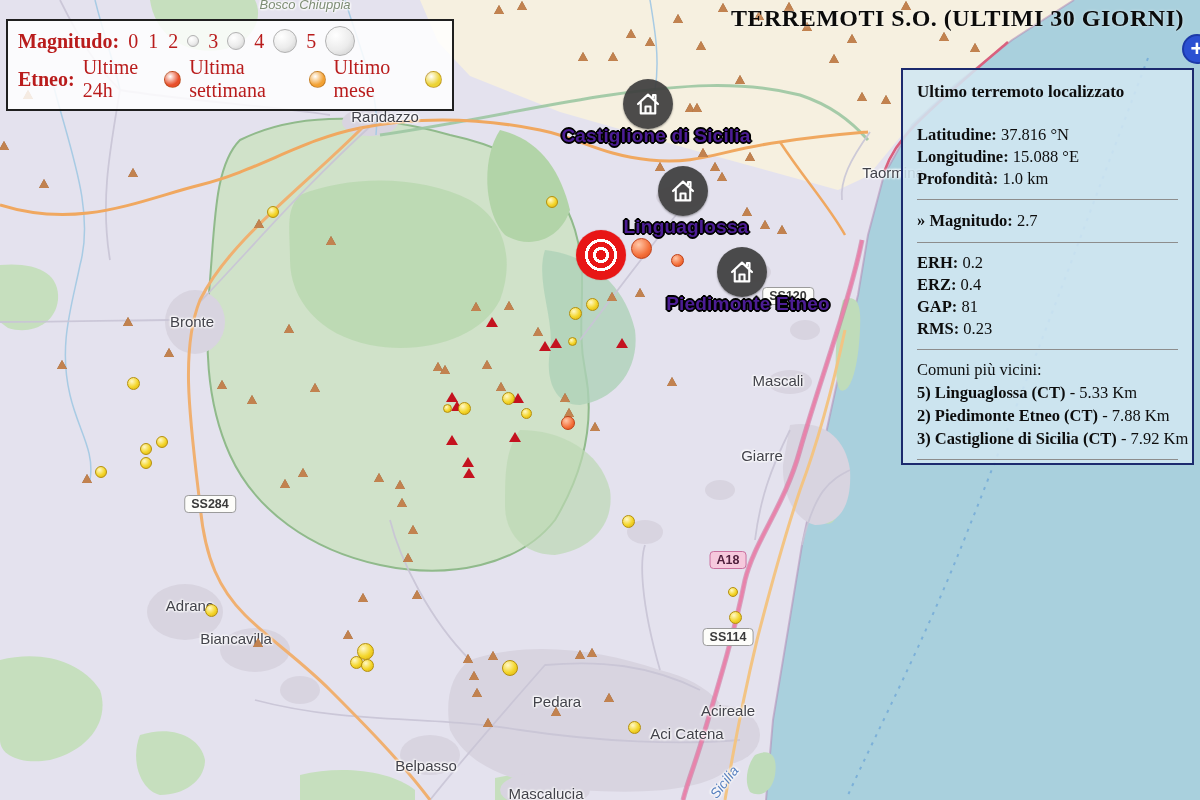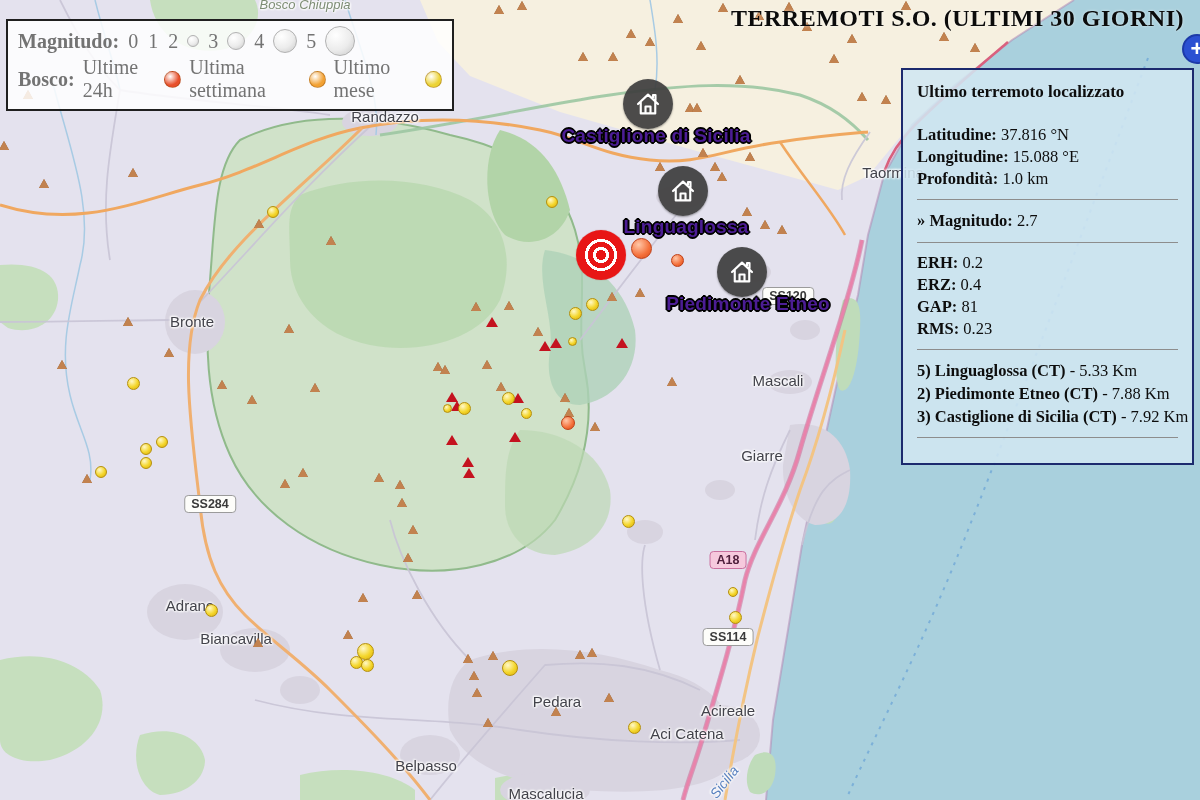--- a/index.html
+++ b/index.html
@@ -35,21 +35,21 @@
     background:radial-gradient(circle,#e81616 0 5px,#fff 5px 8px,#e81616 8px 13px,#fff 13px 16px,#e81616 16px 25px);
     box-shadow:0 0 1px rgba(150,0,0,.6);}
   .house{position:absolute;width:50px;height:50px;border-radius:50%;background:rgba(62,62,62,.93);
     display:flex;align-items:center;justify-content:center;z-index:5;box-shadow:0 1px 2px rgba(0,0,0,.35);}
   .poi-label{position:absolute;transform:translateX(-50%);font-size:19px;font-weight:bold;color:#4c1d95;
     white-space:nowrap;z-index:6;letter-spacing:.2px;
     text-shadow:-2px 0 #000,2px 0 #000,0 -2px #000,0 2px #000,-1px -1px #000,1px 1px #000,1px -1px #000,-1px 1px #000;}
 
   
   #legend{position:absolute;left:6px;top:19px;width:424px;z-index:30;background:rgba(255,255,255,.84);
-    border:2px solid #1f1f1f;padding:5px 10px 7px 10px;font-family:"Liberation Serif",serif;font-size:20px;color:#737373;}
+    border:2px solid #1f1f1f;padding:5px 10px 7px 10px;font-family:"Liberation Serif",serif;font-size:20px;color:#b91c1c;}
   .legend-row{display:flex;align-items:center;gap:8px;min-height:26px;}
   .legend-row b{font-weight:bold;}
   .mag-num{margin:0 1px;}
   .sphere{display:inline-block;border-radius:50%;flex:none;}
   .sphere.gray{background:radial-gradient(circle at 35% 30%,#ffffff,#ececec 55%,#c8c8c8);border:1px solid #b2b2b2;}
   .date-sph{display:inline-block;width:15px;height:15px;border-radius:50%;flex:none;border:1px solid rgba(120,60,0,.35);}
 
   
   #maptitle{position:absolute;top:5px;right:16px;z-index:15;font-family:"Liberation Serif",serif;
     font-size:24px;font-weight:bold;color:#0b0b0b;letter-spacing:.5px;text-shadow:0 0 3px rgba(255,255,255,.6);}
@@ -329,21 +329,21 @@
         <span class="mag-num">2</span>
         <span class="sphere gray" style="height: 10px; width: 10px;"></span>
         <span class="mag-num">3</span>
         <span class="sphere gray" style="height: 16px; width: 16px;"></span>
         <span class="mag-num">4</span>
         <span class="sphere gray" style="height: 22px; width: 22px;"></span>
         <span class="mag-num">5</span>
         <span class="sphere gray" style="height: 28px; width: 28px;"></span>
       </div>
     <div class="legend-row">
-      <b>Bosco:</b>
+      <b>Etneo:</b>
     <span class="">Ultime 24h</span>
         <span class="date-sph" style="background: radial-gradient(circle at 35% 30%, rgba(255, 255, 255, 0.8), rgb(232, 80, 44) 60%, rgb(232, 80, 44));"></span>
         <span class="">Ultima settimana</span>
         <span class="date-sph" style="background: radial-gradient(circle at 35% 30%, rgba(255, 255, 255, 0.8), rgb(242, 161, 51) 60%, rgb(242, 161, 51));"></span>
         <span class="">Ultimo mese</span>
         <span class="date-sph" style="background: radial-gradient(circle at 35% 30%, rgba(255, 255, 255, 0.8), rgb(236, 211, 53) 60%, rgb(236, 211, 53));"></span>
       </div>
   </div>
 
   <div id="panel">
@@ -383,20 +383,21 @@
       <b>GAP:</b>
       <span>81</span>
     </div>
     <div class="p-line">
       <b>RMS:</b>
       <span>0.23</span>
     </div>
 
     <hr class="p-hr">
 
+    <div class="p-line">Comuni più vicini:</div>
     <div class="comuni-line">
       <b>5) Linguaglossa (CT)</b>
       <span>- 5.33 Km</span>
     </div>
     <div class="comuni-line">
       <b>2) Piedimonte Etneo (CT)</b>
       <span>- 7.88 Km</span>
     </div>
     <div class="comuni-line">
       <b>3) Castiglione di Sicilia (CT)</b>

